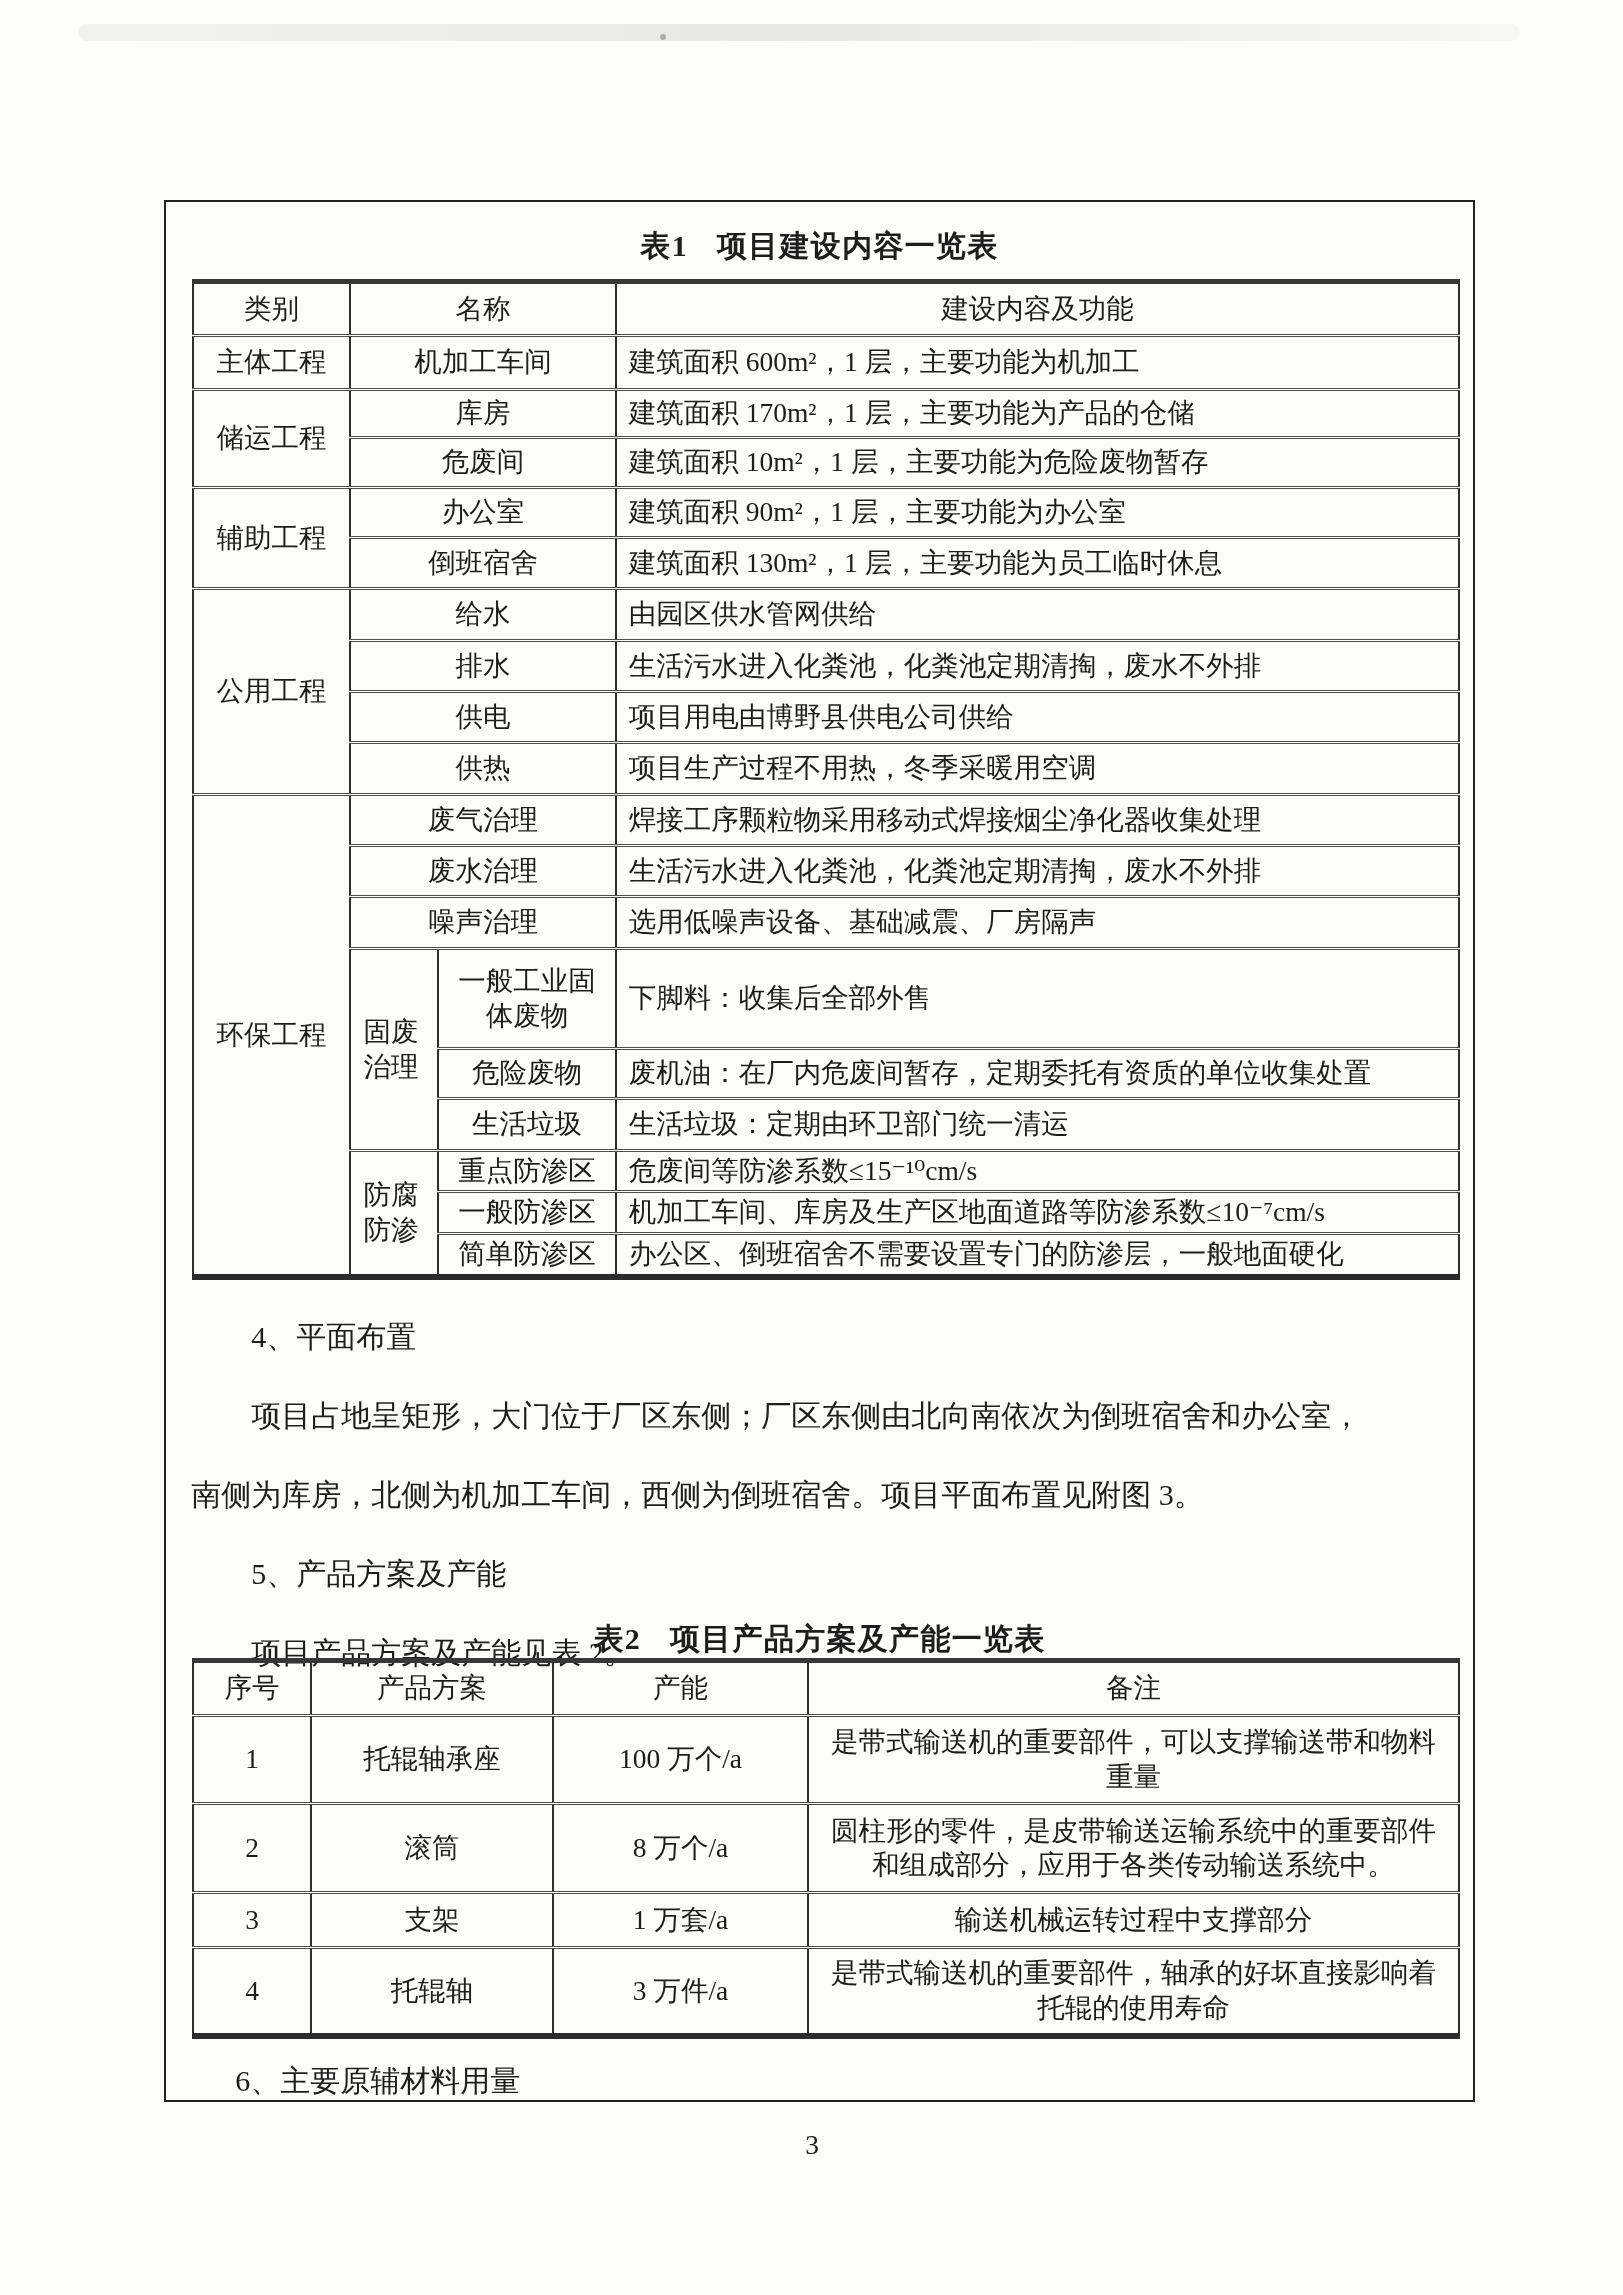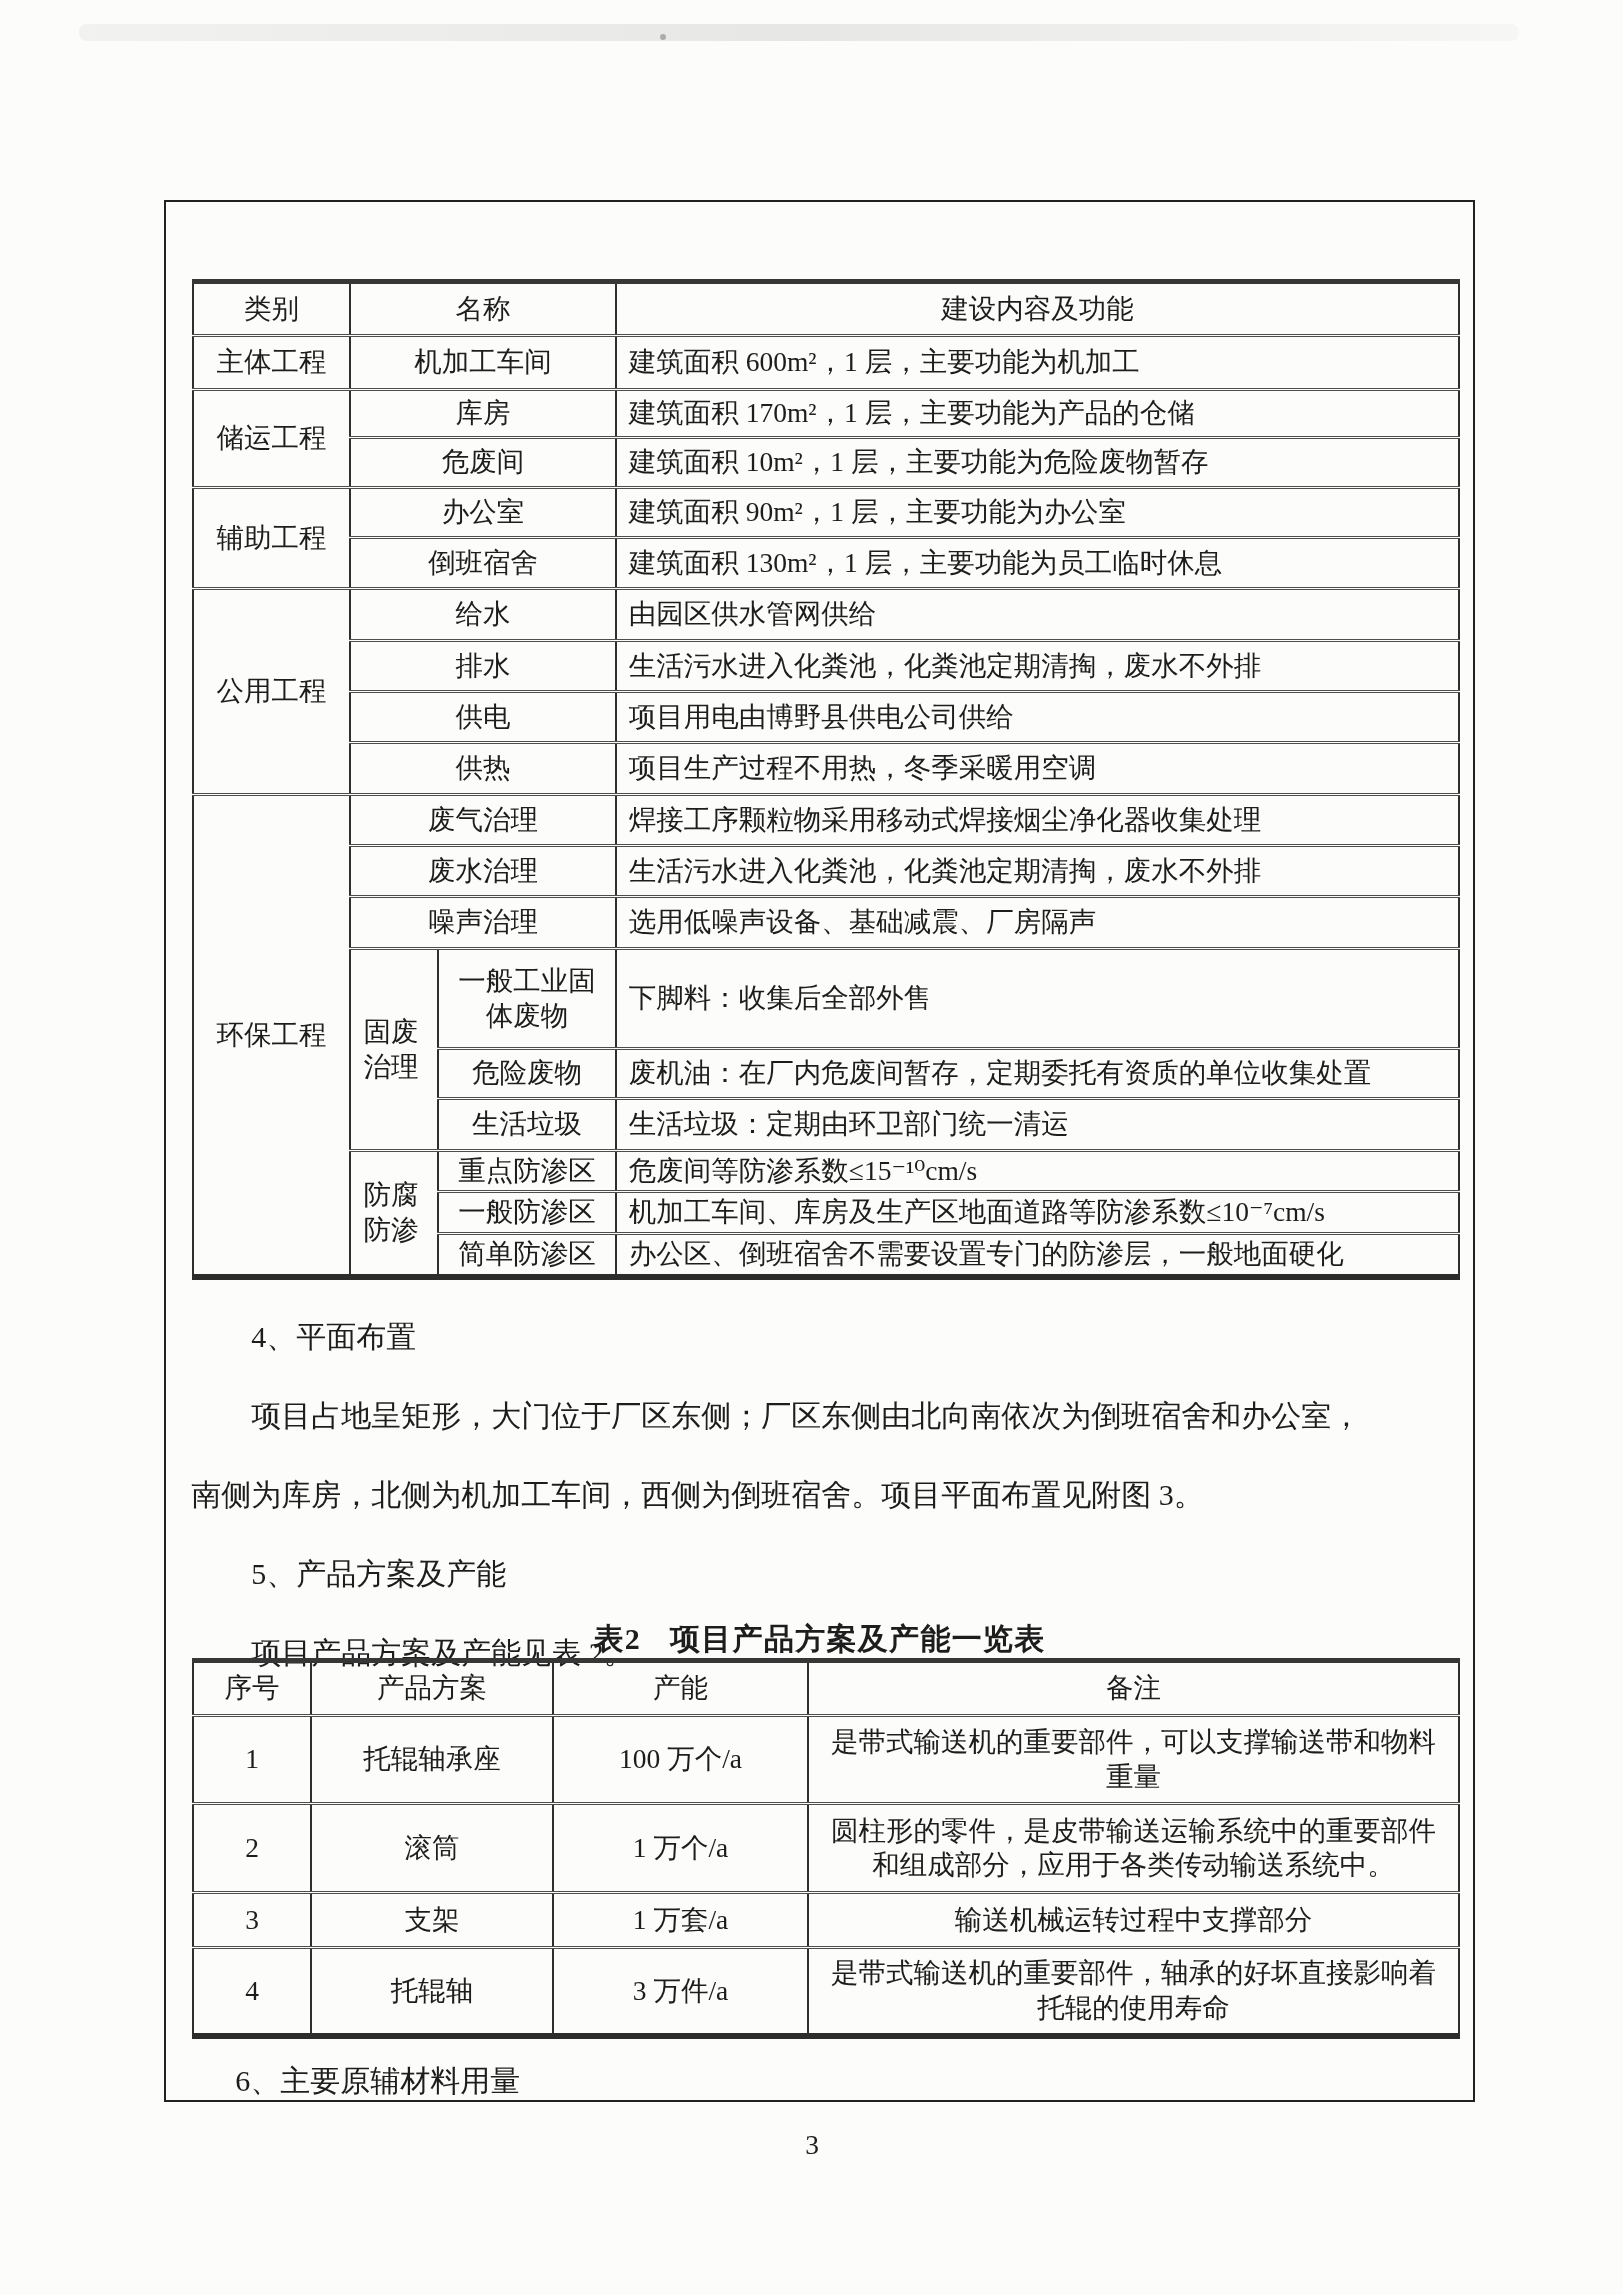--- a/index.html
+++ b/index.html
@@ -71,20 +71,23 @@
 </style>
 </head>
 <body>
 
 <div class="page">
   <div class="streak"></div>
   <div class="speck"></div>
 
   <div class="border-box">
 
+    <div class="tbl-title" id="t1-title">
+      <span>表1</span><span class="gap"></span><span>项目建设内容一览表</span>
+    </div>
 
     <table id="table1">
       <colgroup>
         <col style="width:157px">
           <col style="width:88px">
           <col style="width:178px">
           <col style="width:843px">
       </colgroup>
       <tbody>
           <tr style="height:54px">
@@ -202,21 +205,21 @@
       </tr>
       <tr style="height:88px">
         <td>1</td>
         <td>托辊轴承座</td>
         <td>100 万个/a</td>
         <td class="remark">是带式输送机的重要部件，可以支撑输送带和物料重量</td>
       </tr>
       <tr style="height:89px">
         <td>2</td>
         <td>滚筒</td>
-        <td>1 万个/a</td>
+        <td>8 万个/a</td>
         <td class="remark">圆柱形的零件，是皮带输送运输系统中的重要部件和组成部分，应用于各类传动输送系统中。</td>
       </tr>
       <tr style="height:55px">
         <td>3</td>
         <td>支架</td>
         <td>1 万套/a</td>
         <td class="remark">输送机械运转过程中支撑部分</td>
       </tr>
       <tr style="height:88px">
         <td>4</td>

